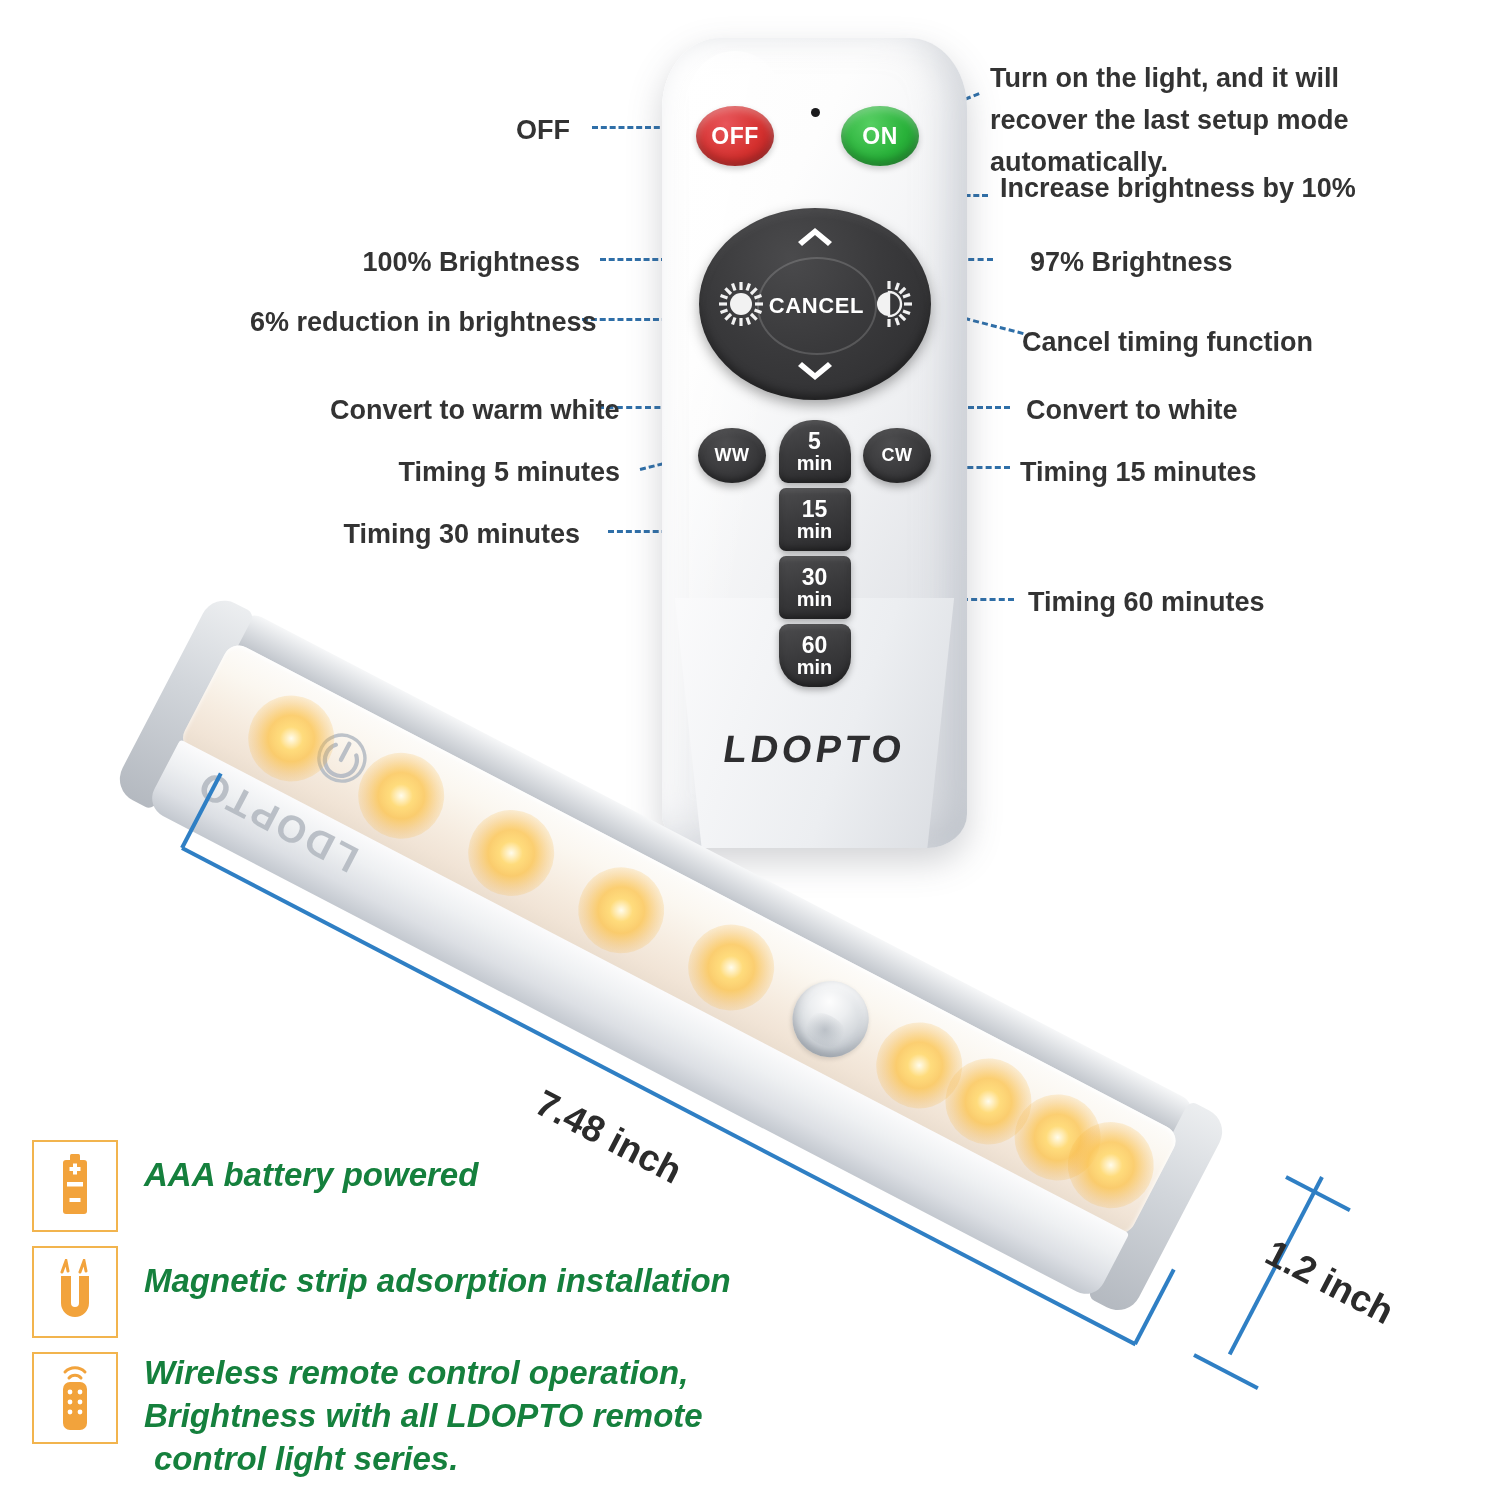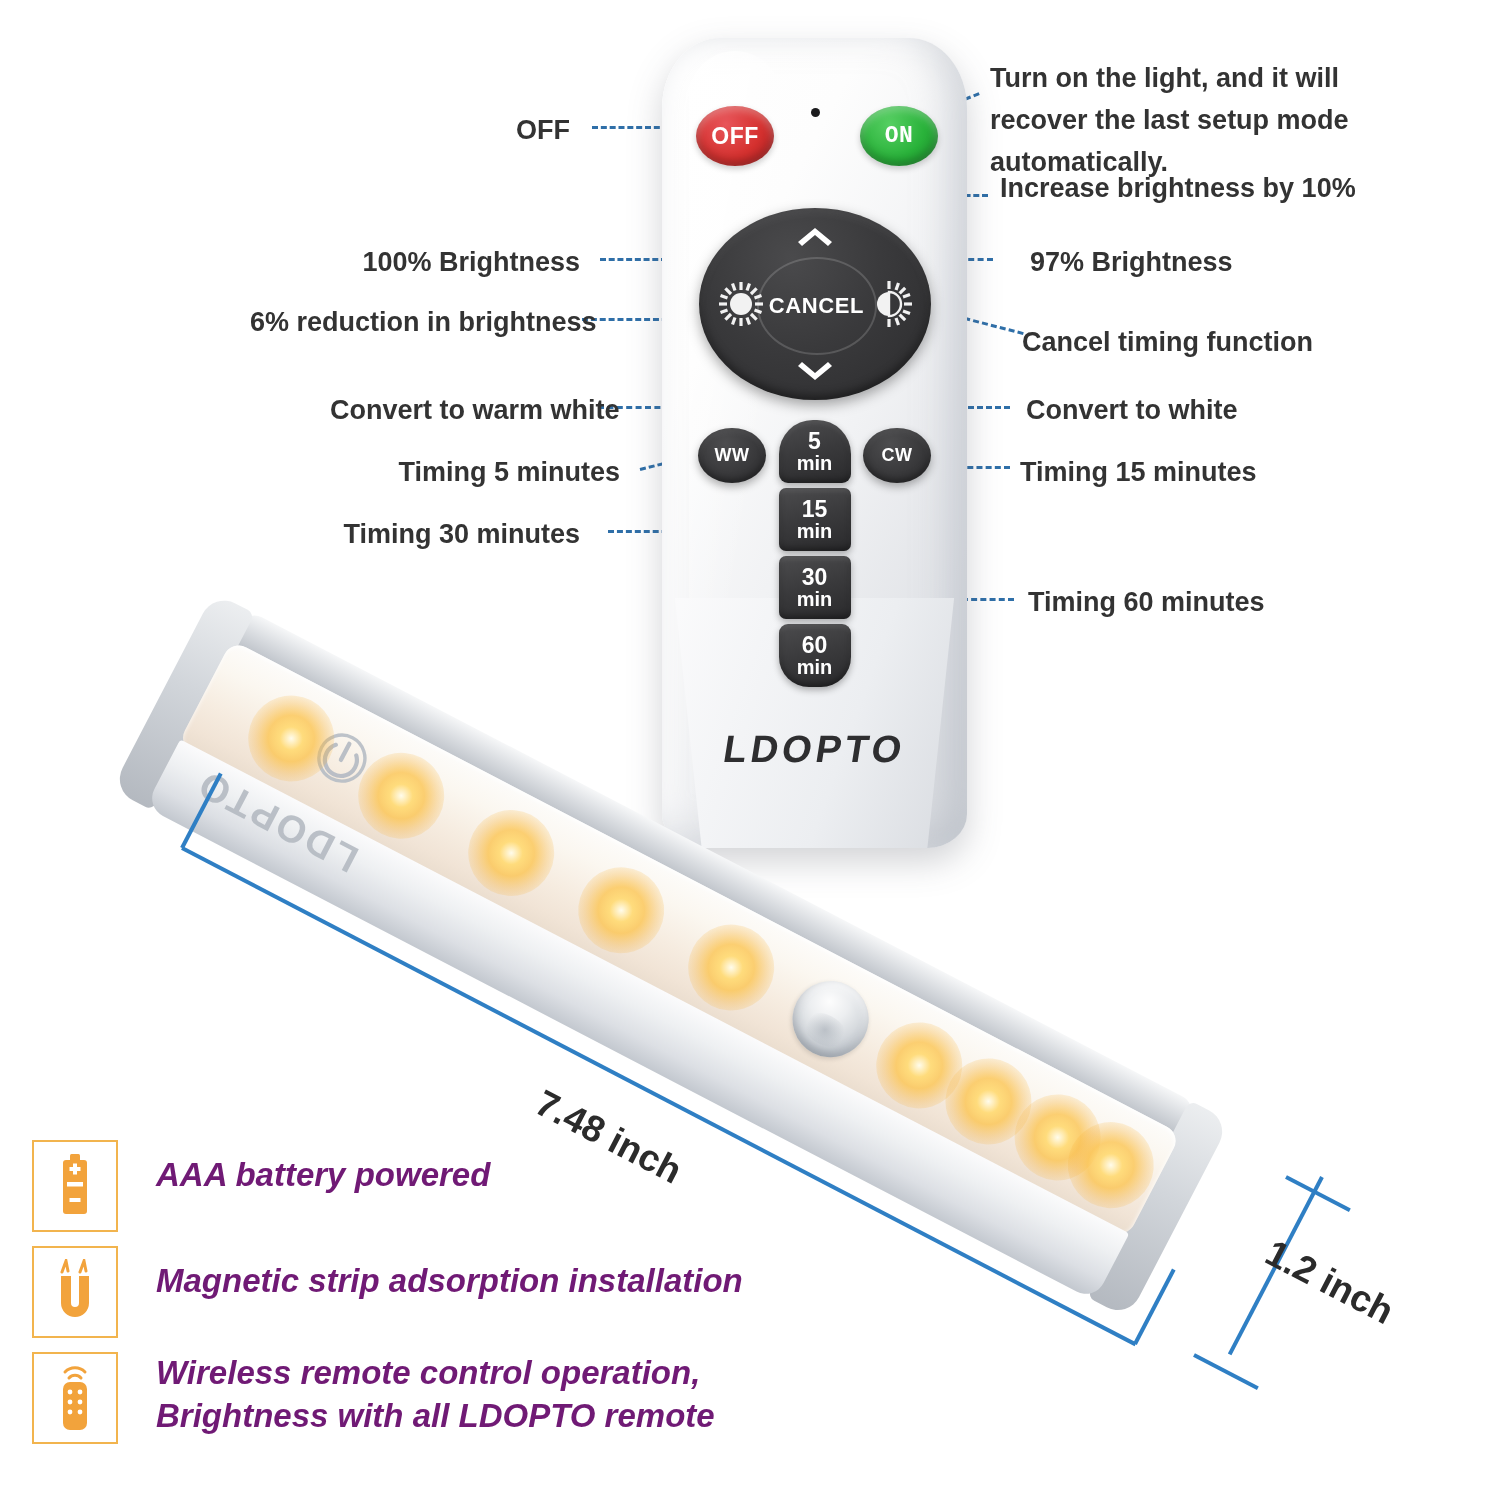--- a/index.html
+++ b/index.html
@@ -98,23 +98,22 @@
     letter-spacing: 0.5px;
     box-shadow: inset 0 -5px 10px rgba(0,0,0,0.26),
                 inset 0 4px 8px rgba(255,255,255,0.34),
                 0 3px 6px rgba(0,0,0,0.2);
   }
   #btn-off {
     left: 34px; top: 68px;
     background: radial-gradient(circle at 38% 30%, #e8555a 0%, #d5312f 55%, #ab1f21 100%);
   }
   #btn-on {
-    right: 29px; top: 68px;
+    right: 48px; top: 68px;
     background: radial-gradient(circle at 38% 30%, #56cf62 0%, #29b23a 55%, #1c8a2b 100%);
-    font-family: Liberation Mono, monospace;
   }
 
   
   #dpad {
     position: absolute;
     left: 50%; top: 170px;
     width: 232px; height: 192px;
     margin-left: -116px;
     border-radius: 50%;
     background: radial-gradient(ellipse at 40% 26%, #4a4a4c 0%, #3a3a3c 45%, #2b2b2d 100%);
@@ -346,26 +345,26 @@
     flex: 0 0 auto;
     width: 82px;
     height: 88px;
     border: 2px solid #f2b44e;
     display: flex;
     align-items: center;
     justify-content: center;
     background: #ffffff;
   }
   .feature-text {
-    margin-left: 38px;
+    margin-left: 26px;
     font-family: "Liberation Sans", sans-serif;
     font-size: 33px;
     font-weight: bold;
     font-style: italic;
-    color: #701a75;
+    color: #15803d;
     line-height: 1.3;
     padding-top: 14px;
   }
   .feature-text .l2 { display: block; }
   .feature-text .l3 { display: block; padding-left: 10px; }
 </style>
 </head>
 <body>
 
 <div id="stage">
@@ -564,18 +563,19 @@
             <circle cx="15" cy="38" r="2.4"></circle>
               <circle cx="25" cy="38" r="2.4"></circle>
             <circle cx="15" cy="48" r="2.4"></circle>
               <circle cx="25" cy="48" r="2.4"></circle>
           </g>
         </svg>
       </div>
       <div class="feature-text" style="padding-top:0;">
         <span class="l1">Wireless remote control operation,</span>
         <span class="l2">Brightness with all LDOPTO remote</span>
+        <span class="l3">control light series.</span>
       </div>
     </div>
 
   </div>
 
 </div>
 
 </body></html>

